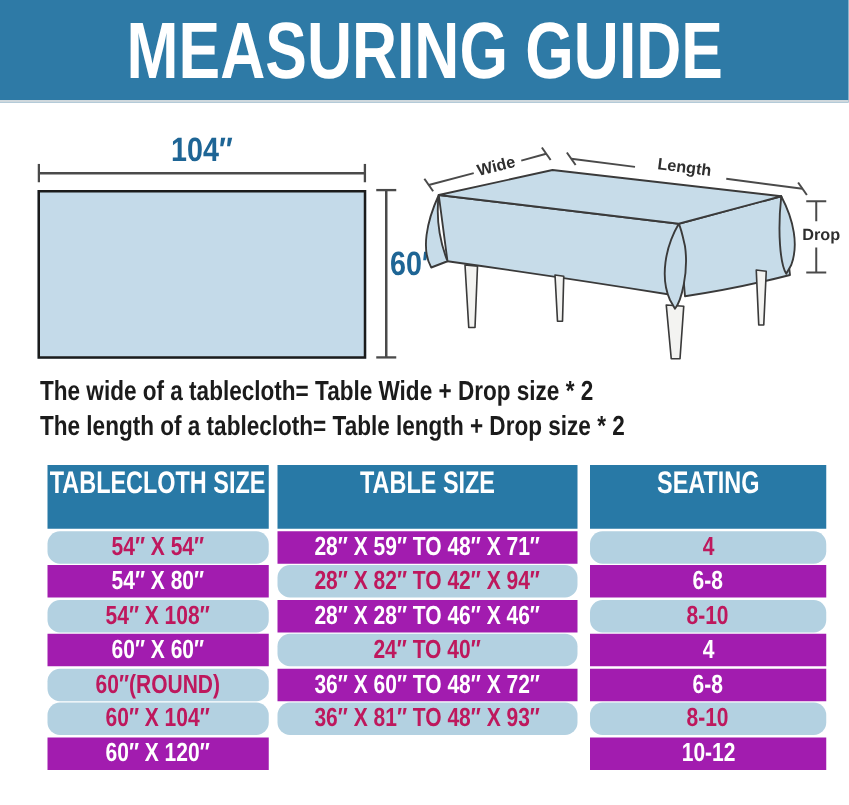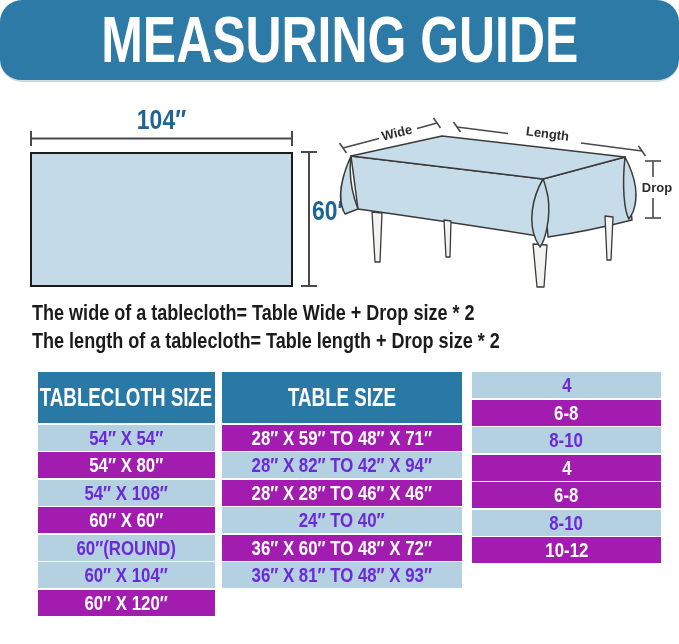--- a/index.html
+++ b/index.html
@@ -2,21 +2,21 @@
 <html><head>
 <meta charset="utf-8">
 <style>
   html,body{margin:0;padding:0;background:#ffffff;}
   body{width:679px;height:644px;position:relative;overflow:hidden;
        font-family:"Liberation Sans","DejaVu Sans",sans-serif;}
 
   
   .banner{position:absolute;left:0;top:0;width:679px;height:80px;
           background:#2e7aa6;border-bottom:2px solid #cfd8dd;
-          display:flex;align-items:center;justify-content:center;border-radius:22px;}
+          display:flex;align-items:center;justify-content:center;}
   .banner h1{margin:0;color:#ffffff;font-size:64px;font-weight:700;
              letter-spacing:0px;transform:scaleX(0.78);transform-origin:center;
              white-space:nowrap;}
 
   
   .dim-label{position:absolute;color:#1e6595;font-weight:700;font-size:27px;
              transform:scaleX(0.85);transform-origin:center;white-space:nowrap;}
   #label-104{left:30px;top:105px;width:263px;text-align:center;}
   #label-60{left:312px;top:196px;transform-origin:left center;}
   .cloth-rect{position:absolute;left:30px;top:152px;width:263px;height:135px;
@@ -30,27 +30,27 @@
            transform:scaleX(0.82);transform-origin:left center;white-space:nowrap;}
   #formula1{top:300px;}
   #formula2{top:328px;}
 
   
   .tcol{position:absolute;top:372px;display:flex;flex-direction:column;gap:1.5px;}
   #col-1{left:38px;width:177px;}
   #col-2{left:222px;width:240px;}
   #col-3{left:472px;width:189px;}
   .hcell{height:51px;background:#2879a6;color:#ffffff;
-         display:flex;align-items:center;justify-content:center;}
+         display:flex;align-items:flex-start;justify-content:center;}
   .hcell span{display:block;font-size:25px;font-weight:700;white-space:nowrap;
               transform:scaleX(0.75);transform-origin:center;}
   .cell{height:26px;display:flex;align-items:center;justify-content:center;}
   .cell span{display:block;font-size:21px;font-weight:700;white-space:nowrap;
              transform:scaleX(0.80);transform-origin:center;}
-  .cell.light{background:#b3d1e1;color:#6d28d9;}
+  .cell.light{background:#b3d1e1;color:#be185d;border-radius:10px;}
   .cell.dark{background:#a21caf;color:#ffffff;}
 
   
   #illustration{position:absolute;left:334px;top:90px;}
   #illustration text{font-family:"Liberation Sans","DejaVu Sans",sans-serif;
                      font-size:13px;font-weight:700;fill:#2e2e2e;}
 </style>
 </head>
 <body>
 
@@ -169,20 +169,23 @@
     </div>
   <div class="cell dark">
     <span>36″ X 60″ TO 48″ X 72″</span>
     </div>
   <div class="cell light">
     <span>36″ X 81″ TO 48″ X 93″</span>
     </div>
 </div>
 
 <div class="tcol" id="col-3">
+  <div class="hcell">
+    <span>SEATING</span>
+    </div>
   <div class="cell light">
     <span>4</span>
     </div>
   <div class="cell dark">
     <span>6-8</span>
     </div>
   <div class="cell light">
     <span>8-10</span>
     </div>
   <div class="cell dark">

